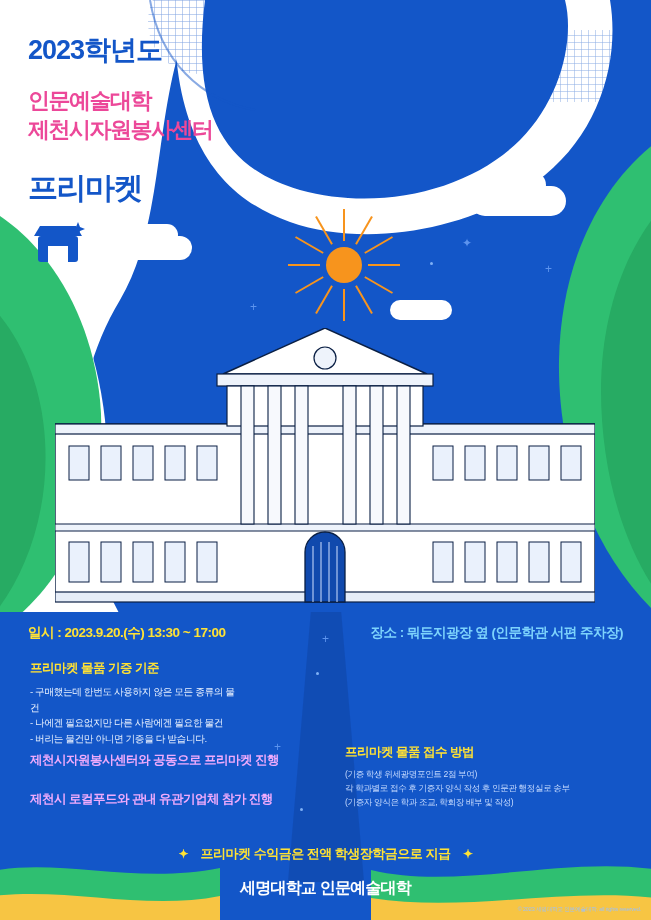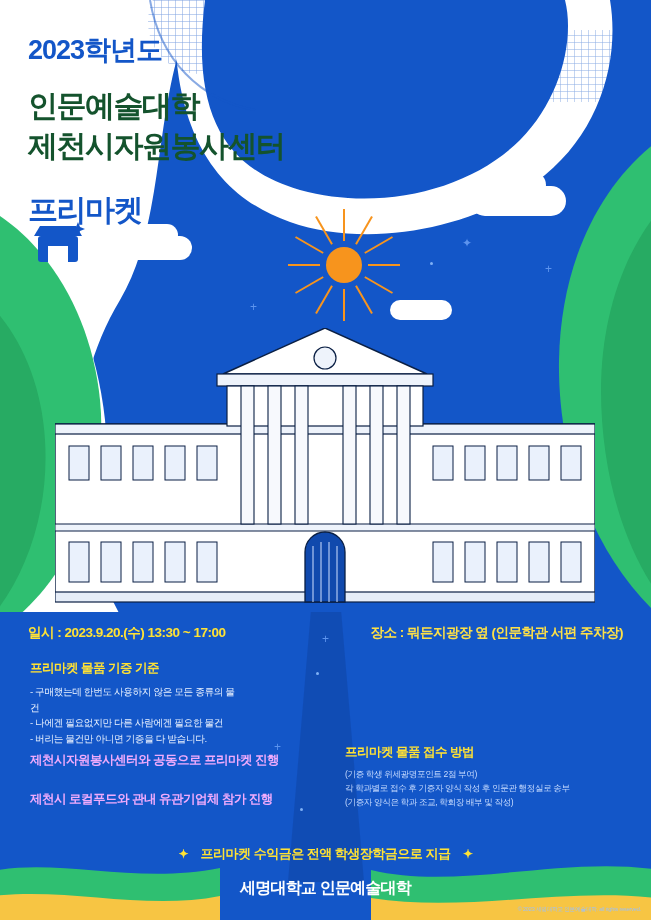--- a/index.html
+++ b/index.html
@@ -66,22 +66,22 @@
   .title-block {
     position: absolute;
     left: 28px; top: 36px;
     z-index: 12;
   }
   .t-year {
     font-size: 27px; font-weight: bold; letter-spacing: -1px;
     color: #1356c8; line-height: 1.1; margin-bottom: 20px;
   }
   .t-line1, .t-line2 {
-    font-size: 30px; font-weight: bold; letter-spacing: -1.5px;
-    color: #14532d; line-height: 1.35;
+    font-size: 22px; font-weight: bold; letter-spacing: -1.5px;
+    color: #ec4899; line-height: 1.35;
   }
   .t-line3 {
     font-size: 30px; font-weight: bold; letter-spacing: -1.5px;
     color: #1356c8; line-height: 1.5; margin-top: 20px;
   }
   .shop-icon {
     position: absolute;
     left: 30px; top: 218px;
     width: 56px; height: 52px;
     z-index: 12;
@@ -119,21 +119,21 @@
 
   .row-top {
     position: absolute; left: 0; top: 12px; width: 651px;
     display: flex; justify-content: space-between;
     padding: 0 28px;
     z-index: 3;
   }
   .when, .where {
     color: #ffe234; font-size: 13.5px; font-weight: bold; letter-spacing: -0.5px;
   }
-  .where { color: #fde047; }
+  .where { color: #7dd3fc; }
 
   .cols {
     position: absolute; left: 0; top: 48px; width: 520px;
     display: flex; z-index: 3;
   }
   .col { width: 50%; padding: 0 22px 0 30px; }
   .col.right { padding-left: 14px; }
 
   .sec-h {
     color: #ffffff; font-size: 12.5px; font-weight: bold;

